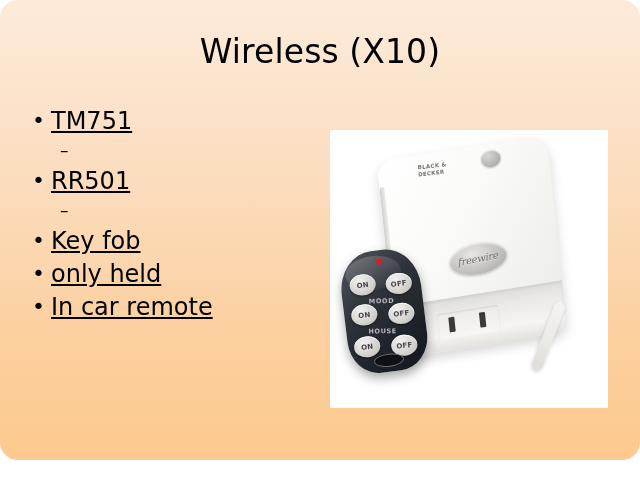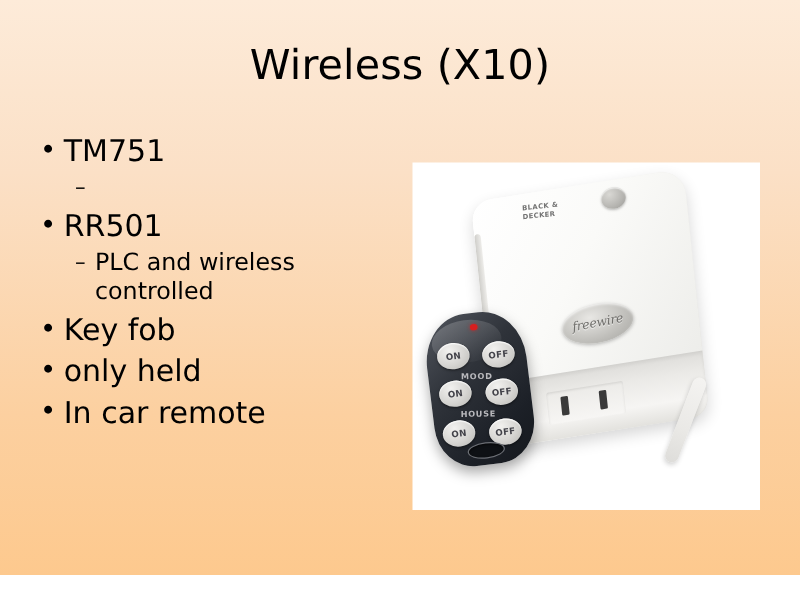--- a/index.html
+++ b/index.html
@@ -9,20 +9,21 @@
   }
   body {
     font-family: "DejaVu Sans", "Liberation Sans", sans-serif;
   }
   .slide {
     position: relative;
     width: 640px;
     height: 460px;
     overflow: hidden;
     background: linear-gradient(to bottom, #fdebd9 0%, #fbe0c6 30%, #fcd0a0 72%, #fdc98e 100%);
+    border-radius: 18px;
   }
   .slide-title {
     position: absolute;
     top: 32px;
     left: 0;
     width: 640px;
     text-align: center;
     font-size: 33px;
     line-height: 40px;
     color: #000000;
@@ -48,20 +49,21 @@
   }
   .bullet-l1 .marker {
     width: 19px;
     flex: 0 0 19px;
     font-size: 22px;
     line-height: 30px;
     text-align: left;
   }
   .bullet-l1 .text {
     flex: 1 1 auto;
+    text-decoration: underline;
   }
   .bullet-l2 {
     display: flex;
     align-items: flex-start;
     font-size: 19px;
     line-height: 23px;
     color: #000000;
     margin: 2px 0 4px 28px;
   }
   .bullet-l2 .marker {
@@ -299,21 +301,20 @@
     <div class="bullet-l2">
       <span class="marker">–</span>
     </div>
 
     <div class="bullet-l1">
       <span class="marker">•</span>
       <span class="text">RR501</span>
     </div>
     <div class="bullet-l2">
       <span class="marker">–</span>
-      <span class="text">PLC and wireless controlled</span>
     </div>
 
     <div class="bullet-l1">
       <span class="marker">•</span>
       <span class="text">Key fob</span>
     </div>
 
     <div class="bullet-l1">
       <span class="marker">•</span>
       <span class="text">only held</span>

